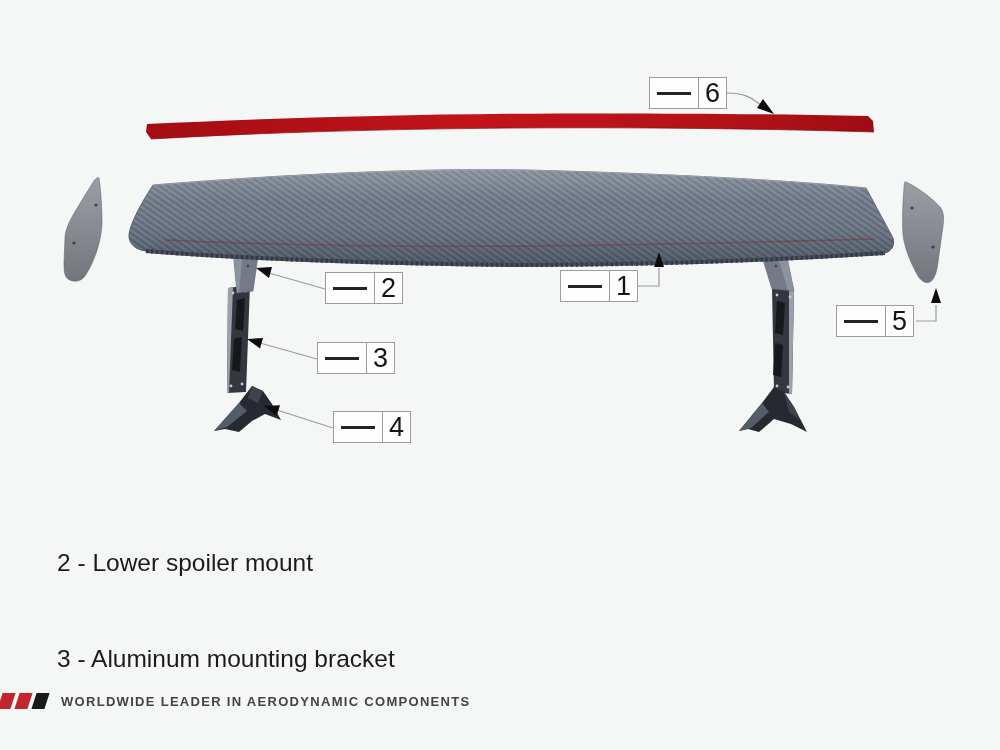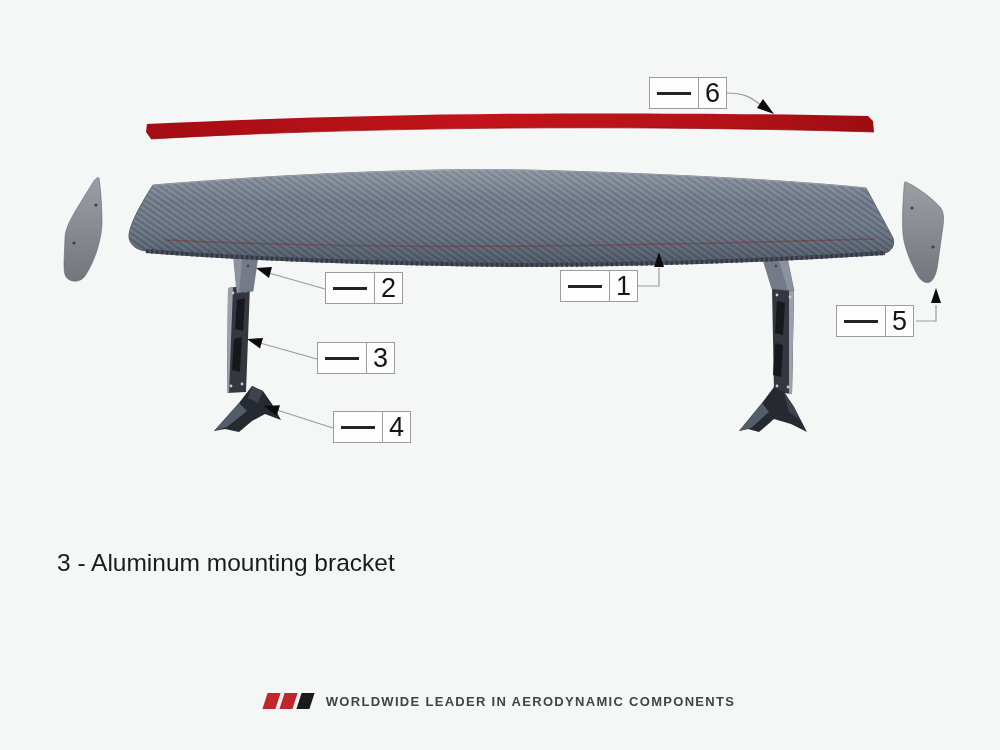--- a/index.html
+++ b/index.html
@@ -21,21 +21,21 @@
     font-size:27px;color:#141414;line-height:1;
   }
   
   .legend{
     position:absolute;left:57px;top:484px;
     font-size:24.5px;line-height:31.7px;color:#1b1b1b;white-space:pre;
   }
   
   .footer{
     position:absolute;left:0;top:693px;width:100%;
-    display:flex;align-items:center;justify-content:center;gap:14px;
+    display:flex;align-items:center;justify-content:flex-start;gap:14px;
   }
   .brand-logo{display:flex;gap:4px;transform:skewX(-18deg);}
   .stripe{width:13px;height:16px;display:block;}
   .s-red{background:#c0262c;}
   .s-black{background:#191a1c;}
   .tagline{
     font-size:13px;font-weight:bold;letter-spacing:1.3px;color:#434346;
   }
 </style>
 </head>
@@ -180,20 +180,21 @@
     <div class="num-cell">4</div>
   </div>
   <div class="callout" style="left:836px;top:305px">
     <div class="dash-cell">
       <div class="dash"></div>
     </div>
     <div class="num-cell">5</div>
   </div>
 
   <div class="legend">
+    <div class="legend-line">2 - Lower spoiler mount</div>
     <div class="legend-line">3 - Aluminum mounting bracket</div>
     
     
     
   </div>
 
   <div class="footer">
     <div class="brand-logo">
       <span class="stripe s-red"></span>
       <span class="stripe s-red"></span>

